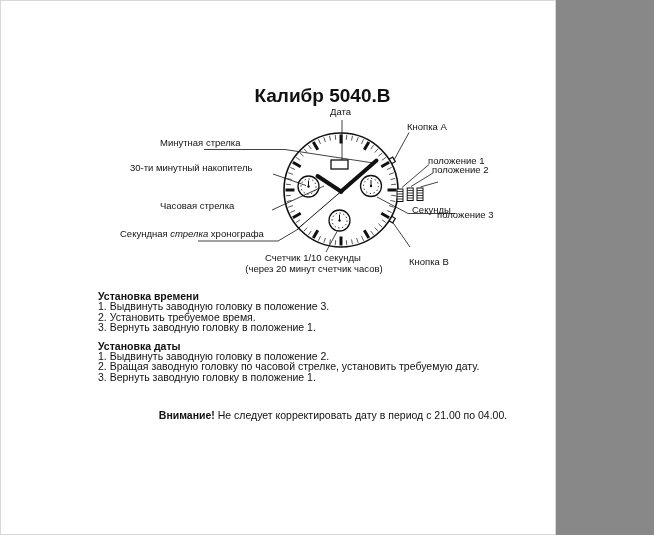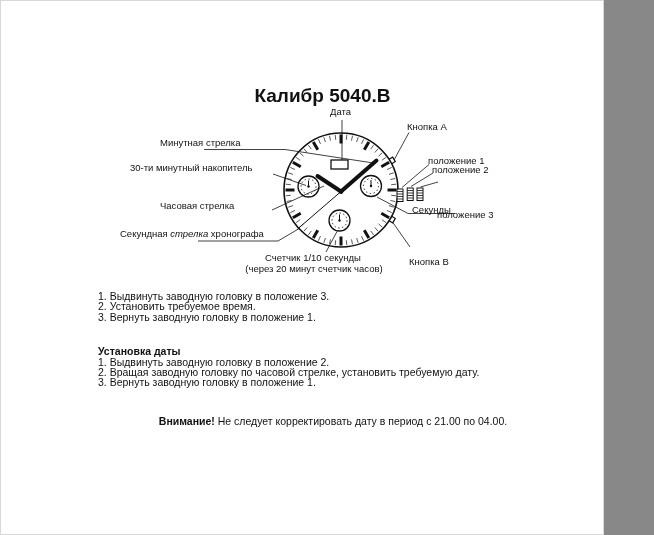--- a/index.html
+++ b/index.html
@@ -1,36 +1,36 @@
 <!DOCTYPE html>
 <html><head>
 <meta charset="utf-8">
 <style>
   html,body{margin:0;padding:0;background:#888;}
   .page{
     position:relative;width:556px;height:535px;background:#ffffff;
     font-family:"Liberation Sans", sans-serif;color:#111;
-    box-shadow:inset 0 0 0 1px #d8d8d8;overflow:hidden;padding-left:48px;
+    box-shadow:inset 0 0 0 1px #d8d8d8;overflow:hidden;
   }
   .title{
     position:absolute;top:85px;left:0;width:645px;text-align:center;
     font-size:19px;font-weight:bold;letter-spacing:0px;
   }
   .diagram{position:absolute;top:0;left:0;width:654px;height:290px;}
   .diagram svg{position:absolute;top:0;left:0;}
   .dlabel{position:absolute;font-size:9.5px;line-height:10px;white-space:nowrap;color:#111;}
   .dlabel i{font-style:italic;}
   .ra{text-align:left;}
   .textblock{
     position:absolute;left:98px;top:291px;width:470px;
     font-size:10.5px;line-height:10.4px;
   }
   .sec-heading{font-weight:bold;}
   .sec{margin:0;}
-  .sec + .sec{margin-top:24px;}
+  .sec + .sec{margin-top:8px;}
   .warning{margin-top:28px;text-align:center;}
   .warning b{font-weight:bold;}
   .pagenum{
     position:absolute;top:445px;left:16px;width:645px;text-align:right;font-size:10.5px;font-weight:bold;
   }
 </style>
 </head>
 <body>
 
 <div class="page">
@@ -186,20 +186,21 @@
     <div class="dlabel" style="left:432px;top:164.5px;">положение 2</div>
     <div class="dlabel" style="left:437px;top:174px;margin-top:36px;">положение 3</div>
     <div class="dlabel" style="left:412px;top:204.5px;">Секунды</div>
     <div class="dlabel" style="left:409px;top:244.5px;margin-top:12px;">Кнопка B</div>
     <div class="dlabel" style="left:258px;top:253px;width:110px;text-align:center;">Счетчик 1/10 секунды</div>
     <div class="dlabel" style="left:243px;top:264px;width:142px;text-align:center;">(через 20 минут счетчик часов)</div>
   </div>
 
   <div class="textblock">
     <div class="sec">
+      <div class="sec-heading">Установка времени</div>
       <div>1. Выдвинуть заводную головку в положение 3.</div>
       <div>2. Установить требуемое время.</div>
       <div>3. Вернуть заводную головку в положение 1.</div>
     </div>
     <div class="sec">
       <div class="sec-heading">Установка даты</div>
       <div>1. Выдвинуть заводную головку в положение 2.</div>
       <div>2. Вращая заводную головку по часовой стрелке, установить требуемую дату.</div>
       <div>3. Вернуть заводную головку в положение 1.</div>
     </div>

